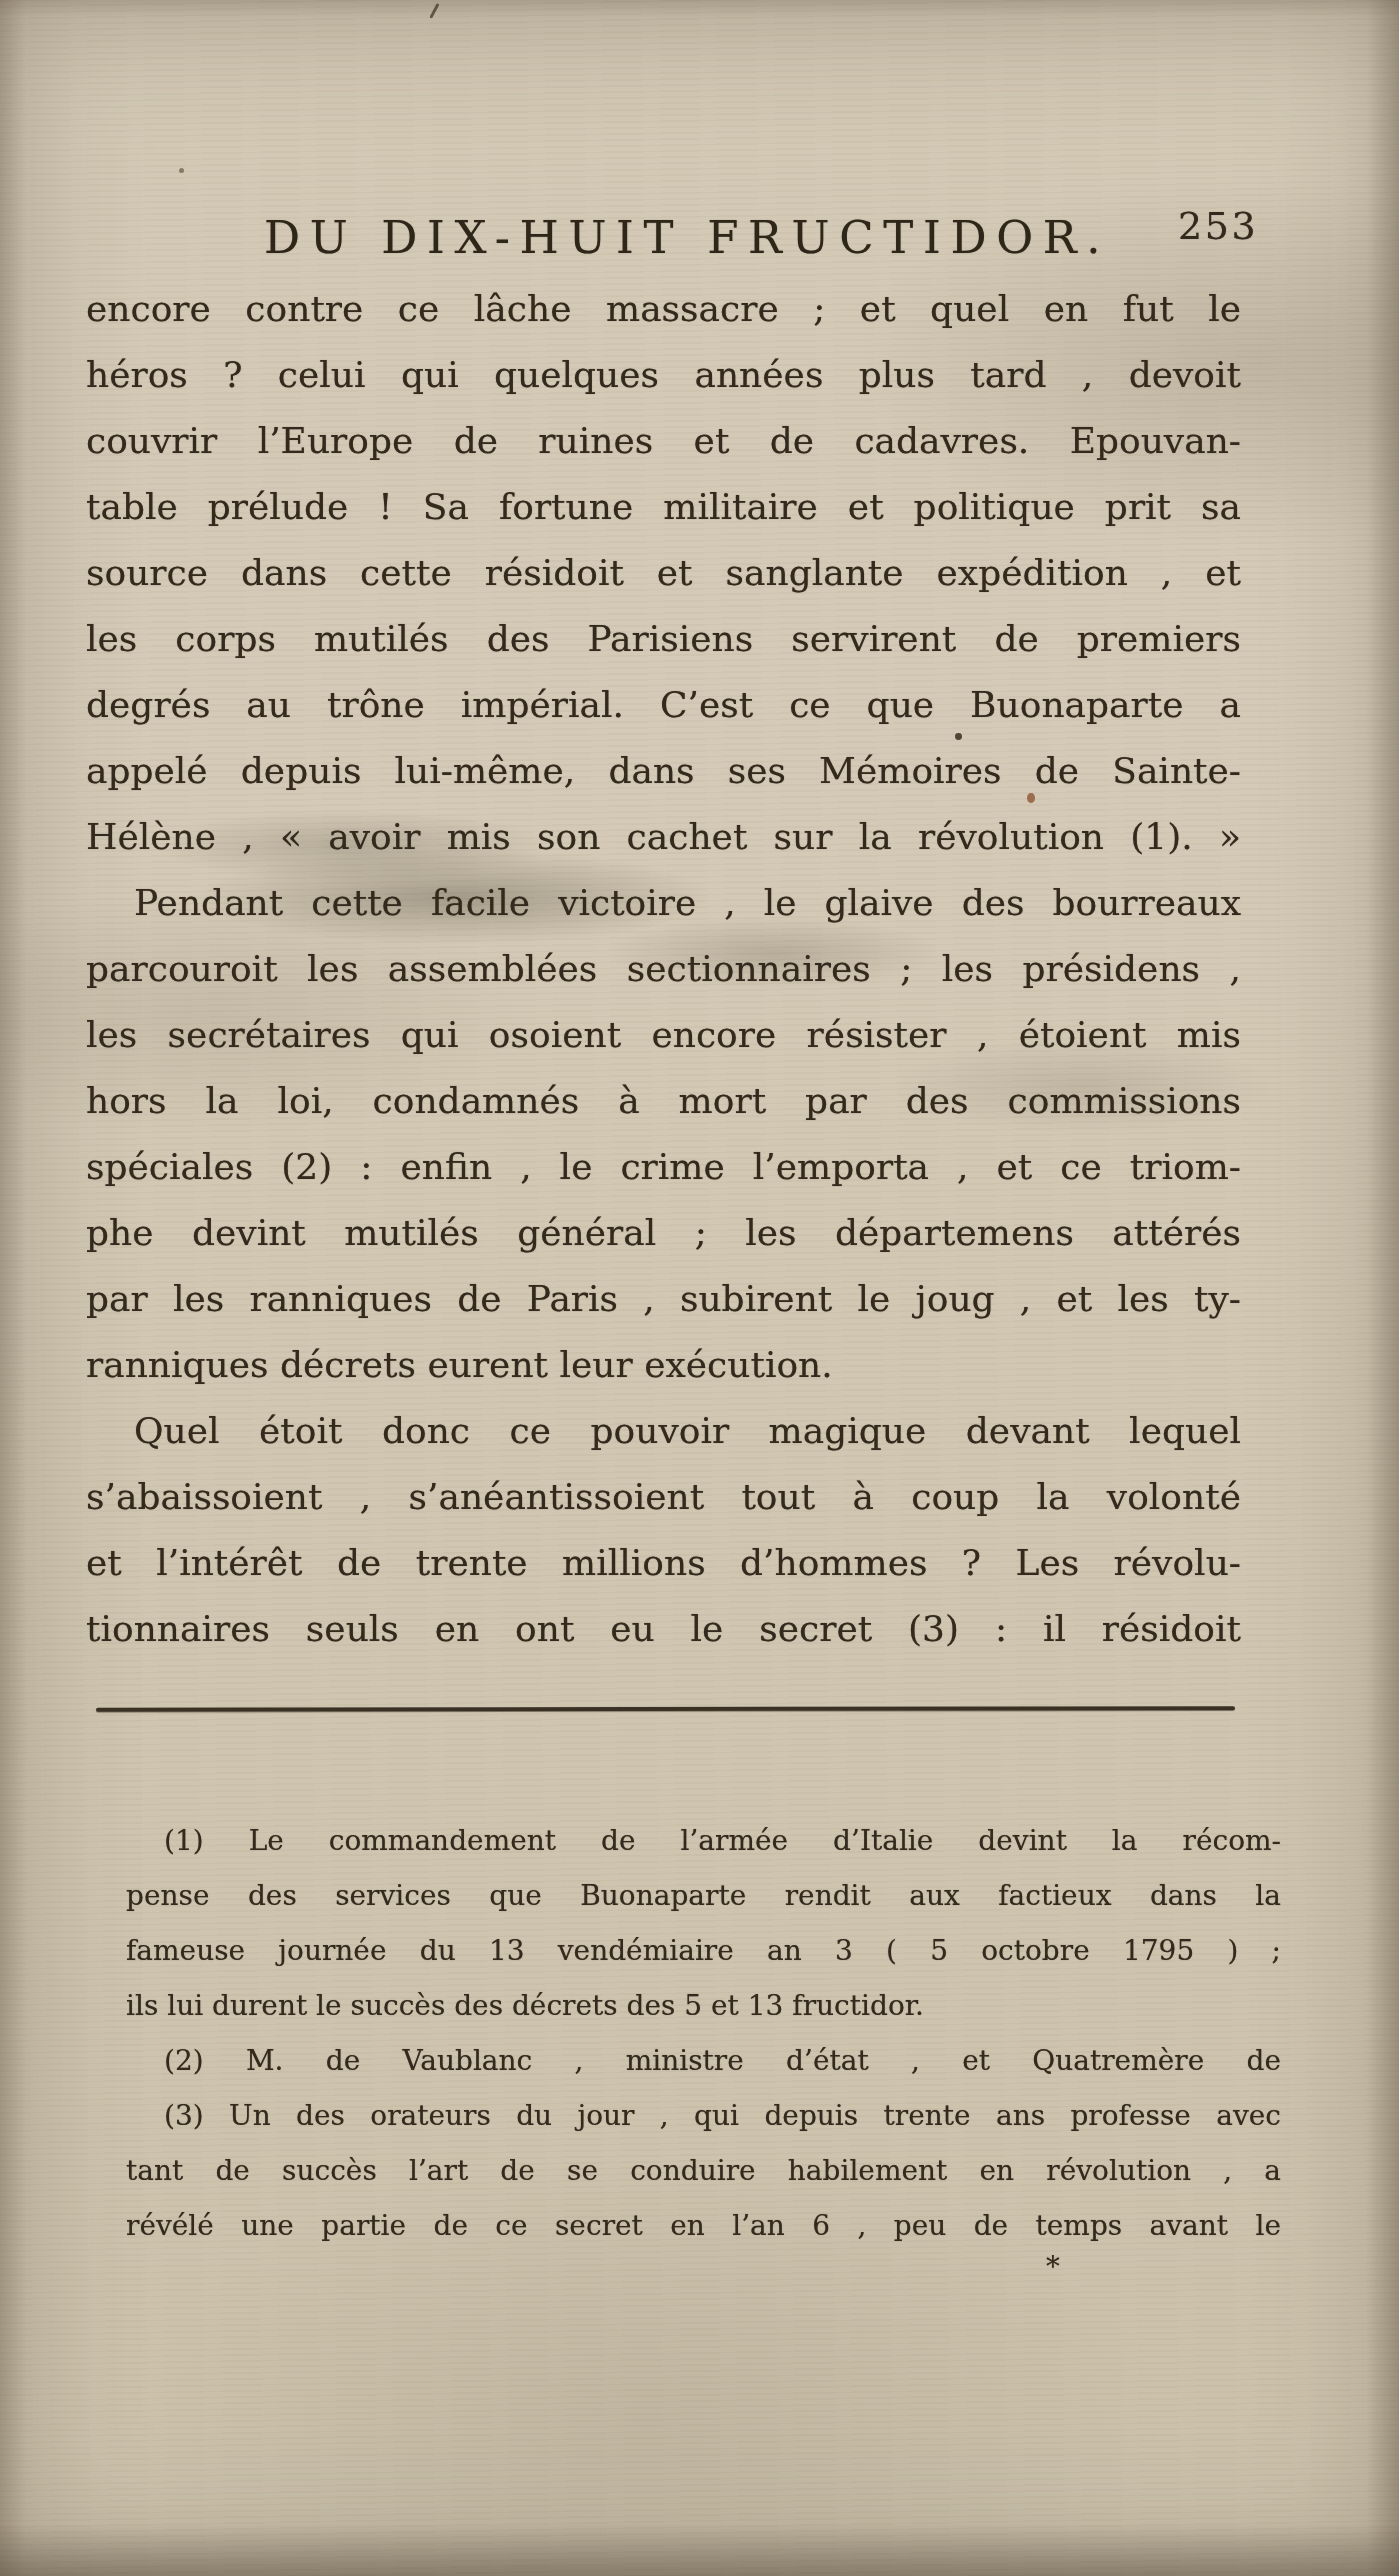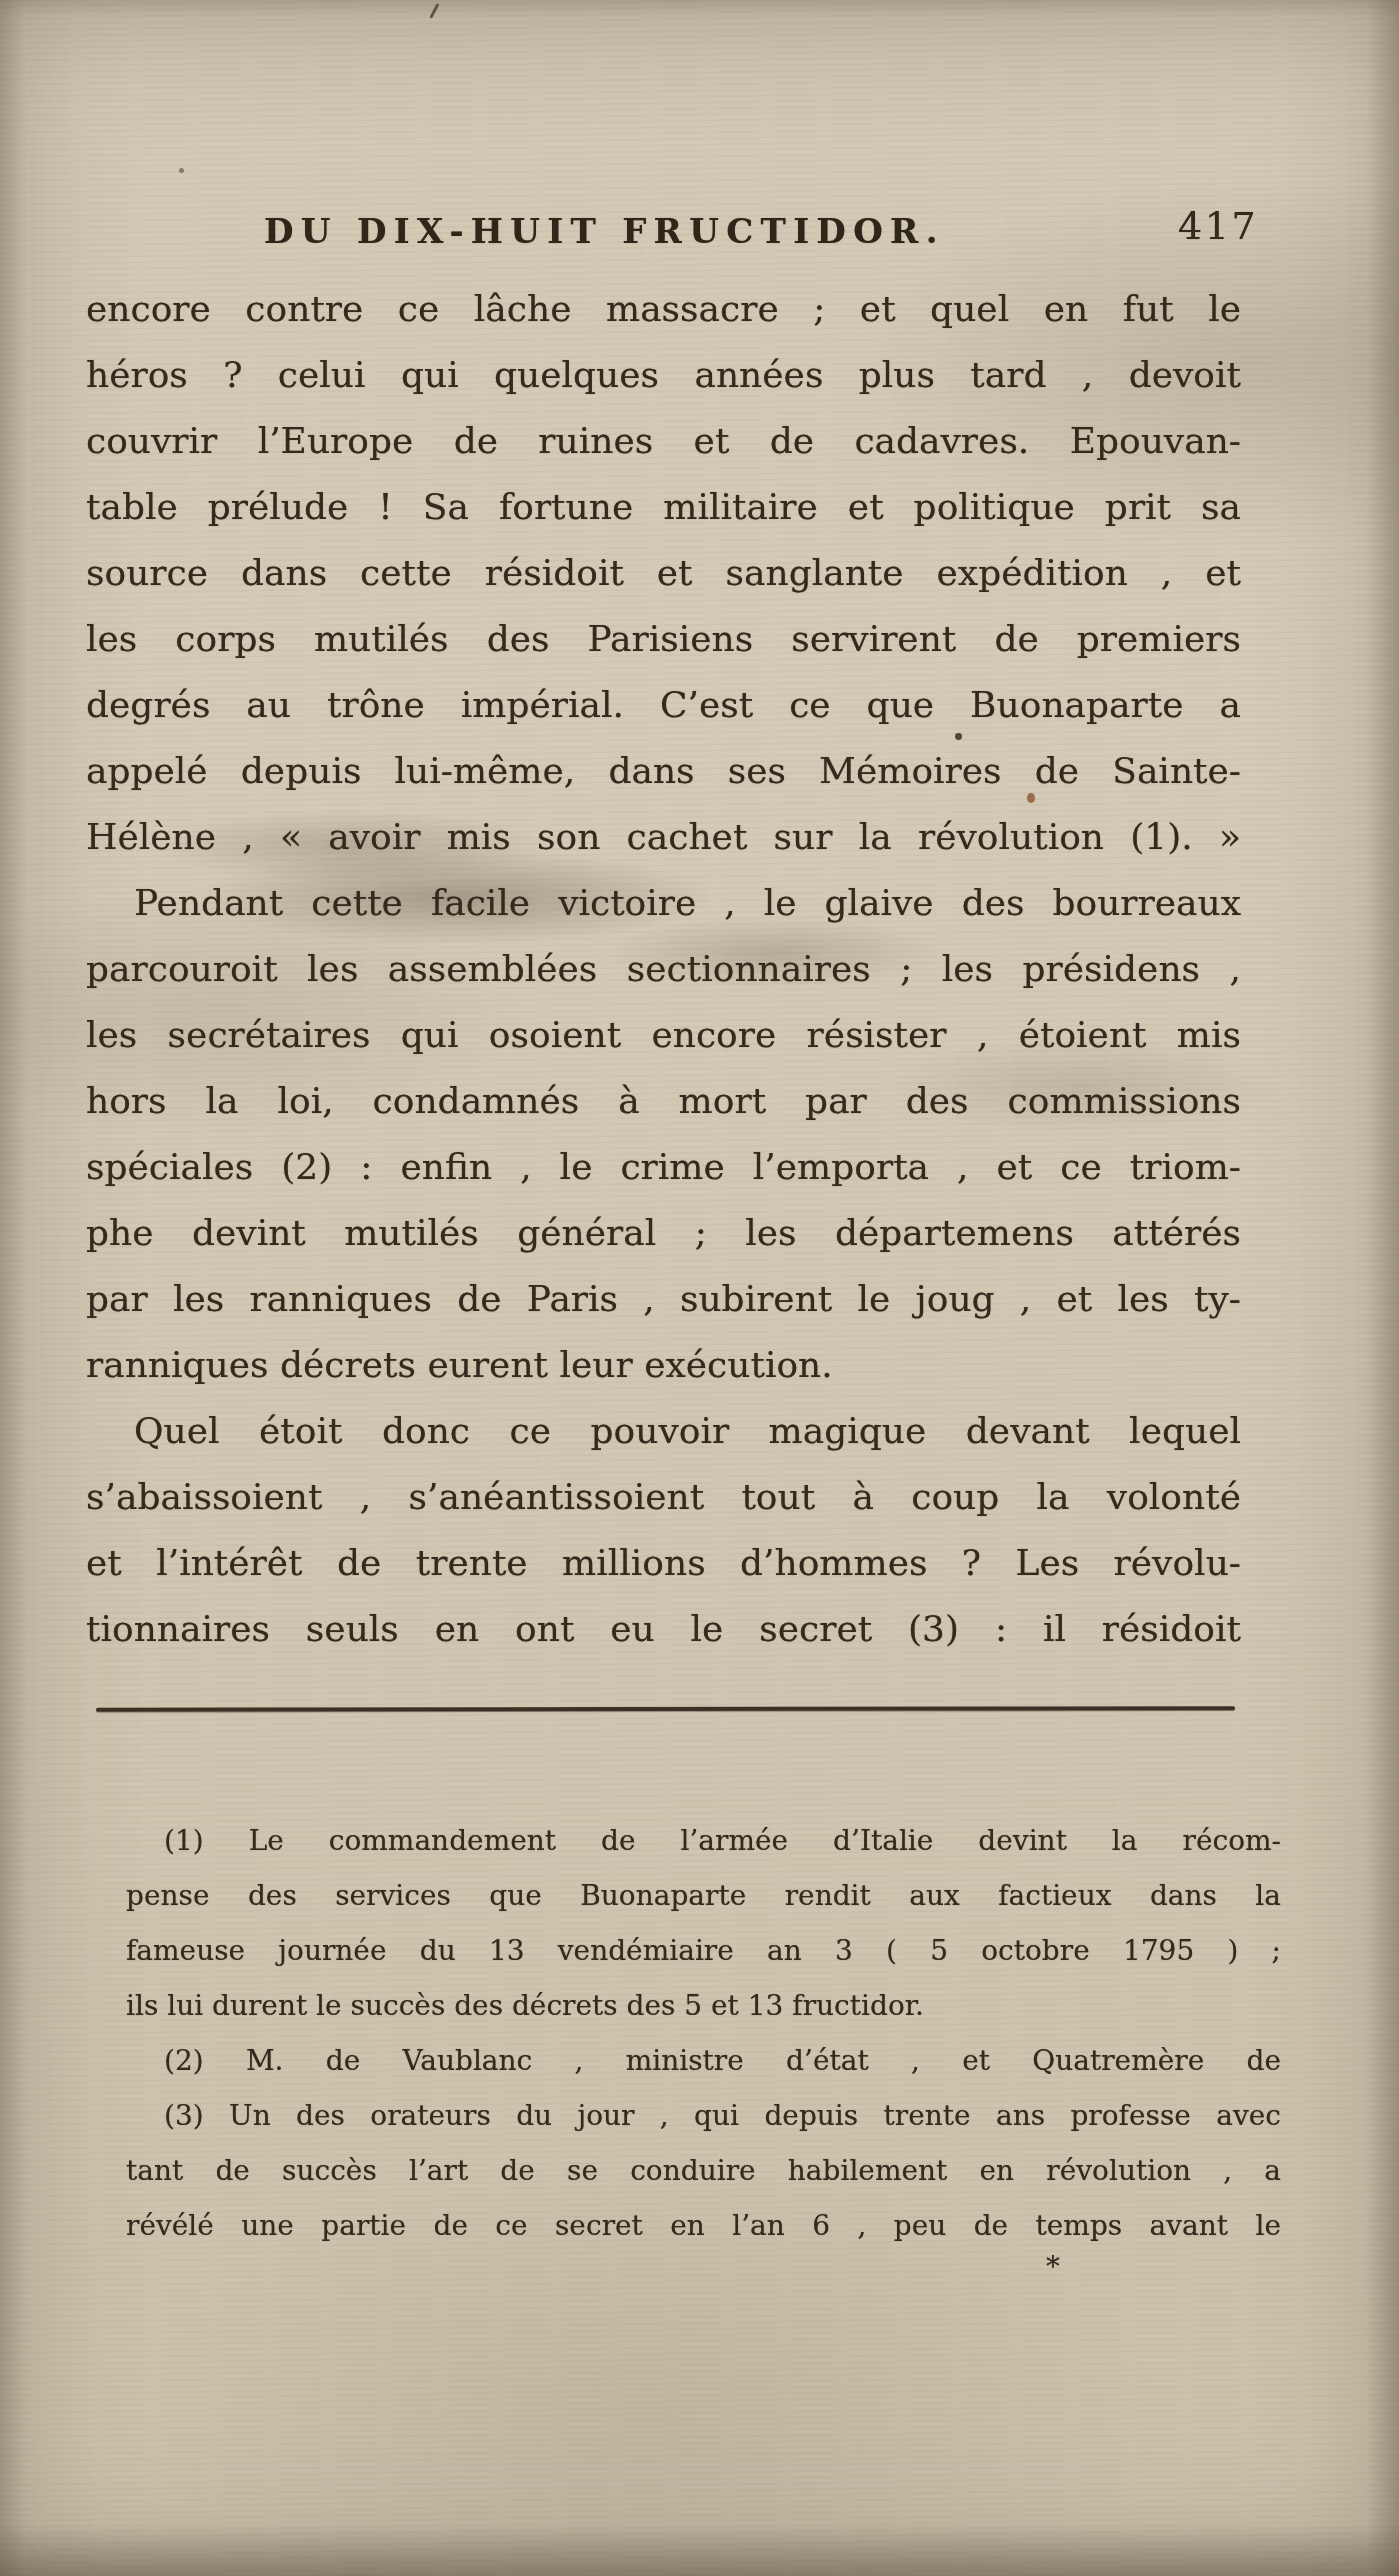--- a/index.html
+++ b/index.html
@@ -20,21 +20,21 @@
       linear-gradient(90deg, rgba(84,71,54,.22) 0px, rgba(84,71,54,0) 26px),
       linear-gradient(270deg, rgba(84,71,54,.30) 0px, rgba(84,71,54,0) 33px),
       linear-gradient(0deg, rgba(76,66,52,.42) 0px, rgba(76,66,52,0) 52px),
       linear-gradient(180deg, rgba(84,71,54,.16) 0px, rgba(84,71,54,0) 17px),
       repeating-linear-gradient(179deg, rgba(116,102,80,.055) 0px, rgba(116,102,80,.055) 1.7px, rgba(0,0,0,0) 1.7px, rgba(0,0,0,0) 6px),
       linear-gradient(180deg,#d2c8b4 0%,#d4cab7 28%,#d0c6b1 58%,#cbc1ab 100%);
     box-shadow:inset 0 0 129px rgba(78,64,46,.35);
   }
   .header-title{
     position:absolute;left:264px;top:211px;
-    font-size:34px;font-weight:700;letter-spacing:.215em;color:#2f261a;white-space:nowrap;
+    font-size:45px;font-weight:400;letter-spacing:.215em;color:#2f261a;white-space:nowrap;
   }
   .page-number{position:absolute;left:1178px;top:204px;font-size:38px;letter-spacing:2.6px;}
   .body-text{position:absolute;left:86px;top:276px;width:1155px;font-size:36px;}
   .footnotes{position:absolute;left:86px;top:1813px;width:1155px;font-size:28px;margin-left:40px;}
   .tline{text-align:justify;text-align-last:justify;}
   .body-text .tline{height:66px;line-height:66px;}
   .footnotes .tline{height:55px;line-height:55px;}
   .ind{text-indent:48px;}
   .footnotes .ind{text-indent:38px;}
   .nofill{text-align-last:left;}
@@ -49,21 +49,21 @@
   .speck.s1{left:179px;top:168px;width:5.2px;height:5.2px;background:#4a3b26;opacity:.55;}
   .speck.s2{left:433px;top:3.4px;width:3.4px;height:15.5px;background:#3a2f1f;border-radius:1.7px;transform:rotate(28deg);opacity:.7;}
   .speck.s3{left:955px;top:733px;width:6.9px;height:6.9px;background:#2e2417;opacity:.8;}
   .speck.s4{left:1027px;top:793px;width:7.7px;height:10.3px;background:#8a4e2a;opacity:.75;}
 </style>
 </head>
 <body>
 
 <div class="page" style="color: rgb(51, 42, 29);">
   <div class="header-title">DU DIX-HUIT FRUCTIDOR.</div>
-  <div class="page-number">417</div>
+  <div class="page-number">253</div>
 
   <div class="body-text">
       <div class="tline"><span>encore contre ce lâche massacre ; et quel en fut le</span></div>
       <div class="tline"><span>héros ? celui qui quelques années plus tard , devoit</span></div>
       <div class="tline"><span>couvrir l’Europe de ruines et de cadavres. Epouvan-</span></div>
       <div class="tline"><span>table prélude ! Sa fortune militaire et politique prit sa</span></div>
       <div class="tline"><span>source dans cette résidoit et sanglante expédition , et</span></div>
       <div class="tline"><span>les corps mutilés des Parisiens servirent de premiers</span></div>
       <div class="tline"><span>degrés au trône impérial. C’est ce que Buonaparte a</span></div>
       <div class="tline"><span>appelé depuis lui-même, dans ses Mémoires de Sainte-</span></div>

